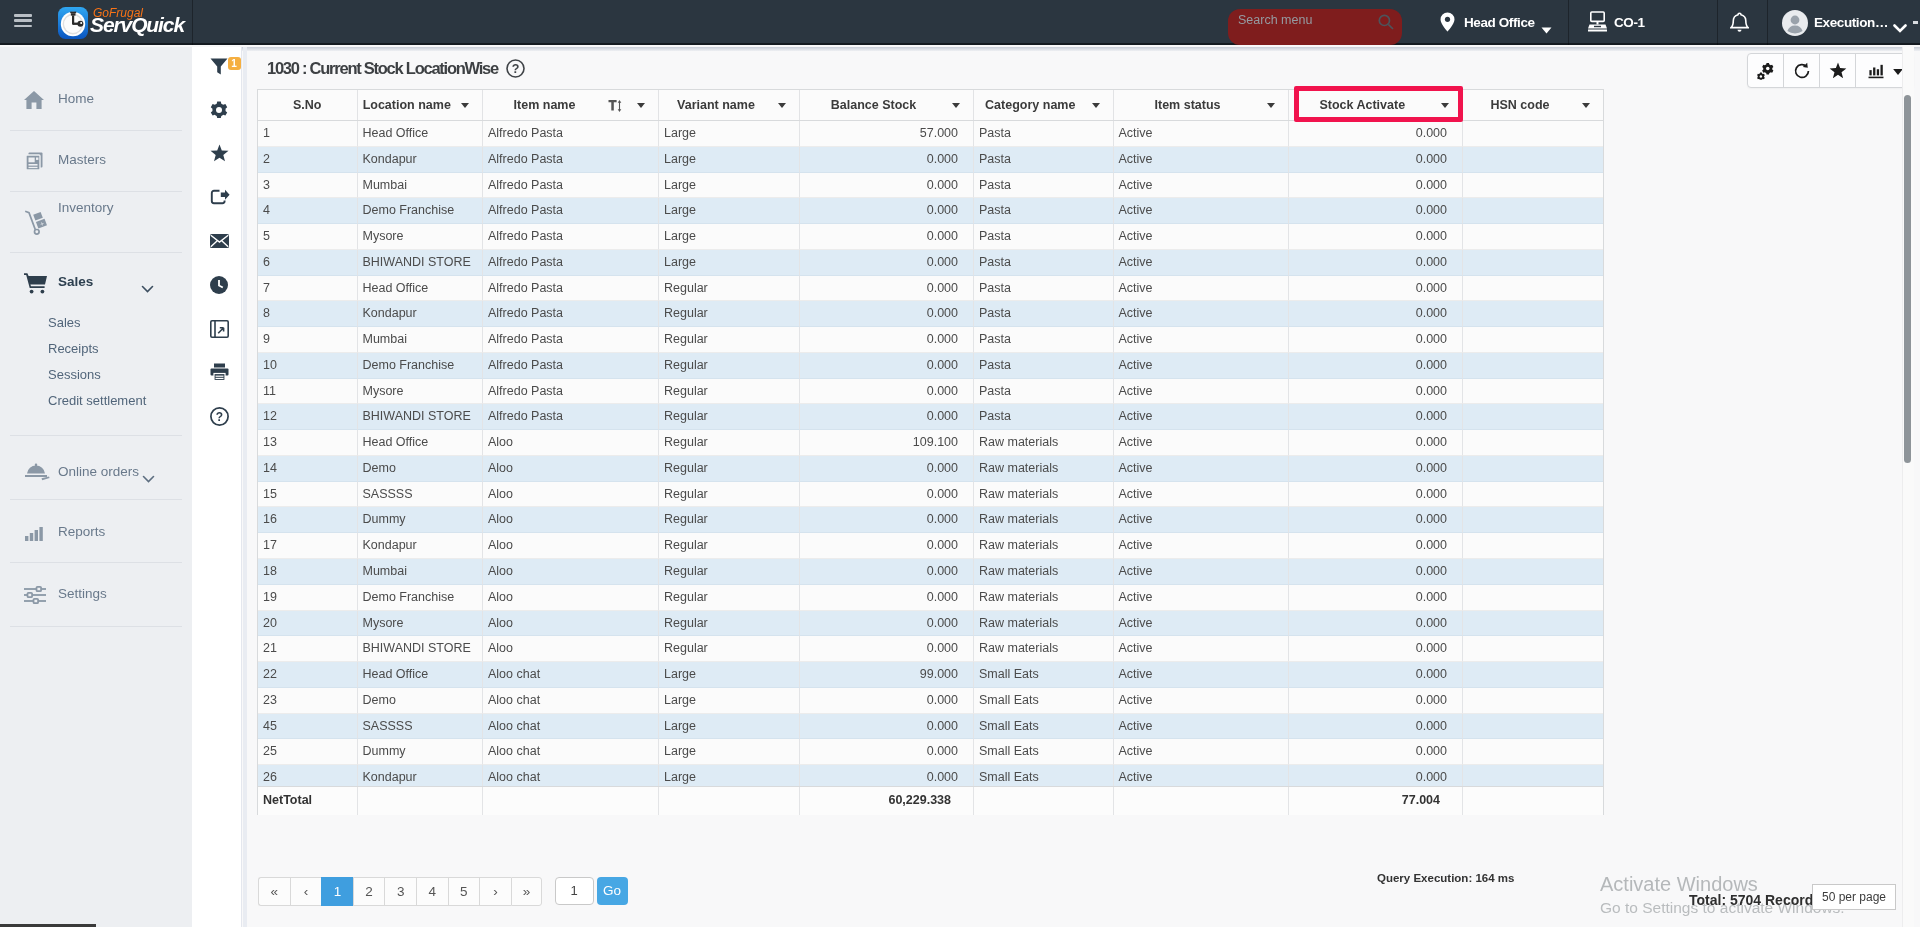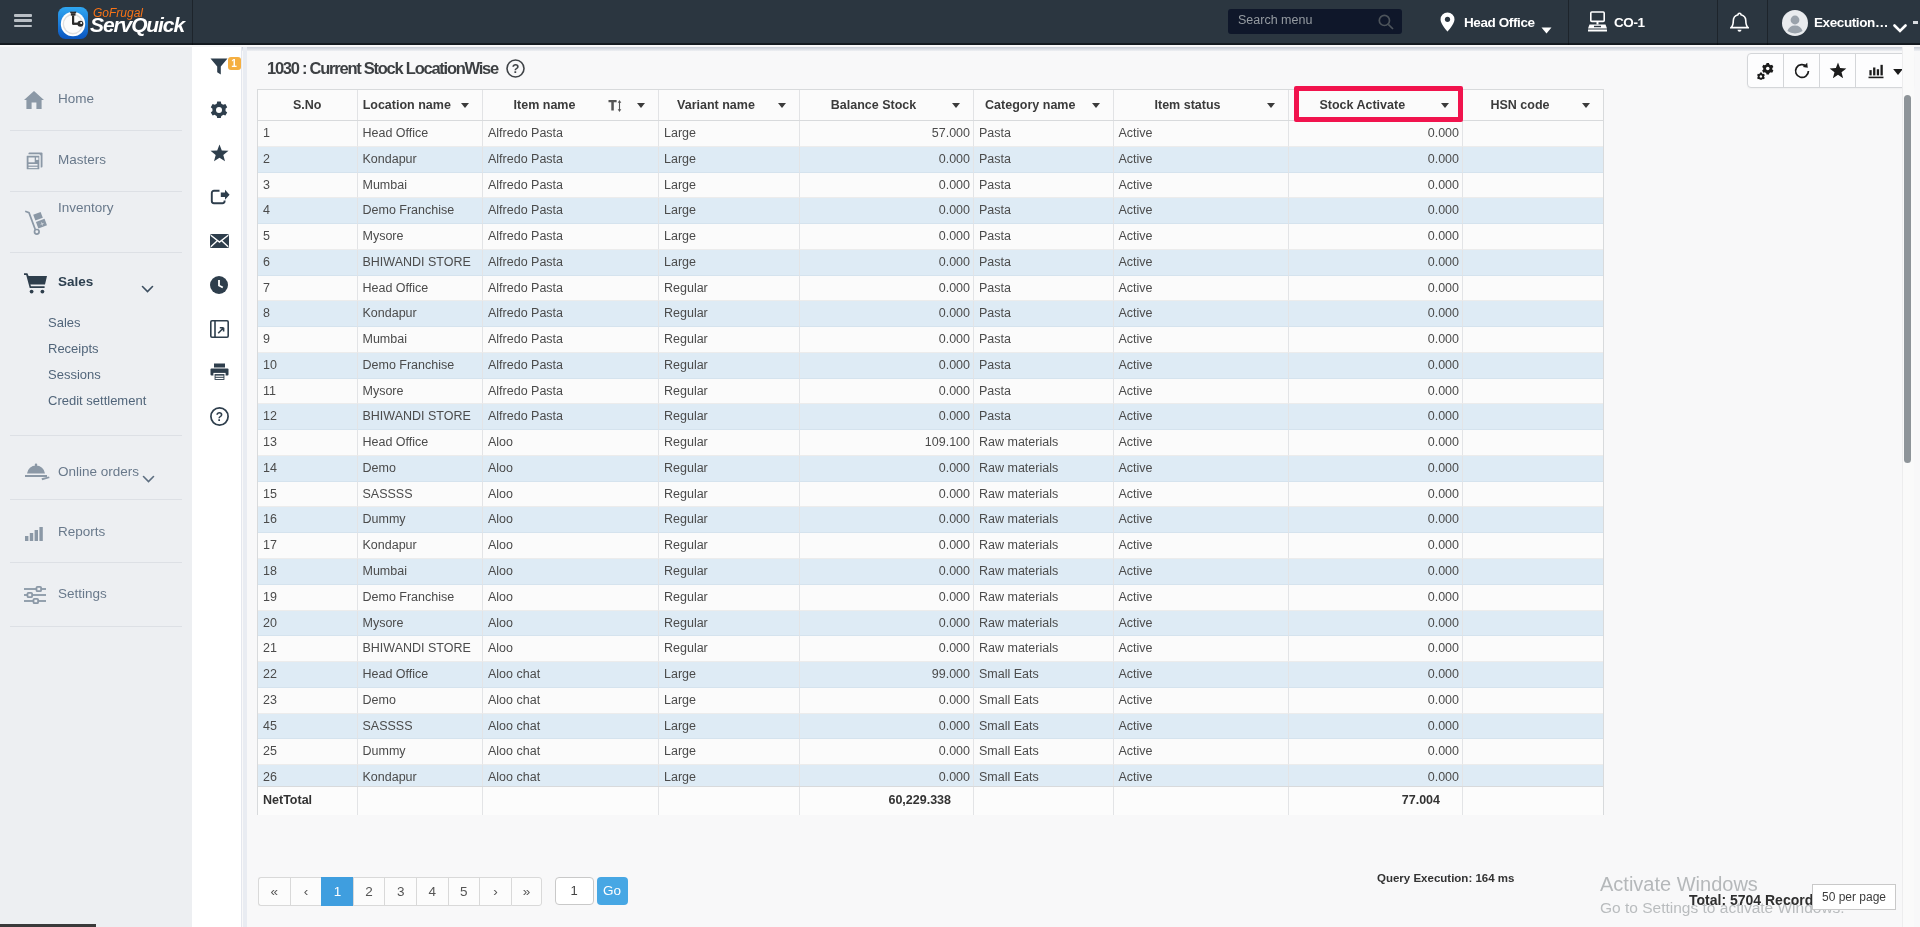--- a/index.html
+++ b/index.html
@@ -33,21 +33,21 @@
 .hc{position:relative;height:30px;border-right:1px solid #e2e3e5;font-size:12.5px;font-weight:700;color:#3b3b3b;display:flex;align-items:center;justify-content:center}
 .hc:last-child{border-right:none}
 .hc .lb{padding-right:26px}
 .hc.c0 .lb{padding-right:0}
 .car{position:absolute;right:13px;top:13px;width:0;height:0;border-left:4.5px solid transparent;border-right:4.5px solid transparent;border-top:5.5px solid #3b3b3b}
 #tbody{height:665px;overflow:hidden}
 .tr .td{height:25.77px;border-right:1px solid #e3e4e6;border-bottom:1px solid #ececec;font-size:12.5px;color:#4b4b4b;line-height:25px;padding-left:5px;white-space:nowrap;overflow:hidden}
 .tr .td:last-child{border-right:none}
 .re .td{background:#deebf5;border-bottom:1px solid #d5e3ee}
 .ro .td{background:#fbfbfb}
-.td.num{text-align:right;padding-right:3px;padding-left:0}
+.td.num{text-align:right;padding-right:15px;padding-left:0}
 .c0{width:99.5px}.c1{width:125.5px}.c2{width:176px}.c3{width:141px}.c4{width:174px}.c5{width:139.5px}.c6{width:175px}.c7{width:174.5px}.c8{width:140px}
 #ntr{display:flex;width:1345px;border-top:1px solid #d8dadc}
 #ntr .td{height:28px;line-height:27px;font-weight:700;color:#333;border-bottom:none;background:#fcfcfc;font-size:12.5px;border-right:1px solid #e3e4e6;padding-left:5px}
 #ntr .td:last-child{border-right:none}
 #ntr .num{text-align:right;padding-right:22px;padding-left:0}
 #redbox{position:absolute;left:1294px;top:86px;width:169px;height:36px;border:5px solid #f1134d;border-radius:2px;z-index:5}
 
 #sbtrack{position:absolute;left:1902px;top:47px;width:12px;height:880px;background:#fafafa;border-left:1px solid #ededee}
 #sbthumb{position:absolute;left:1903.5px;top:95px;width:7px;height:368px;background:#8e9499;border-radius:4px}
 
@@ -85,21 +85,21 @@
           <rect x="14" y="8.4" width="2.2" height="9"></rect>
           <rect x="14.6" y="15.6" width="7" height="2.3"></rect>
           <circle cx="22.4" cy="16.8" r="3"></circle>
         </g>
         <circle cx="23.2" cy="16" r="1" fill="#fff"></circle>
       </svg></div>
 <div class="abs" style="left:93px;top:3px;"><span style="color:#f97316;font-size:12px;font-style:italic">GoFrugal</span></div>
 <div class="abs" style="left:90px;top:13px;"><span style="color:#fff;font-size:21px;font-weight:700;font-style:italic;letter-spacing:-1.1px">ServQuick</span></div>
 <div class="tdvd" style="left:191.5px"></div>
 <div class="abs" style="left:1228px;top:9px;">
-      <div style="width:174px;height:25px;background:#0f172a;border-radius:3px;position:relative">
+      <div style="width:174px;height:36px;background:#7f1d1d;border-radius:12px;position:relative">
         <span style="position:absolute;left:10px;top:4px;font-size:12.5px;color:#959ba1">Search menu</span>
         <span style="position:absolute;right:8px;top:5px"><svg width="16" height="16" viewBox="0 0 16 16" style="">
             <circle cx="6.4" cy="6.4" r="5.1" fill="none" stroke="#4d545b" stroke-width="1.7"></circle>
             <line x1="10.3" y1="10.3" x2="15" y2="15" stroke="#4d545b" stroke-width="1.7"></line>
           </svg></span>
       </div>
     </div>
 <div class="abs" style="left:1440px;top:12px;"><svg width="15" height="20" viewBox="0 0 15 20" style="">
         <path d="M7.5 0.5 A7 7 0 0 1 14.5 7.5 C14.5 12 7.5 19.5 7.5 19.5 C7.5 19.5 0.5 12 0.5 7.5 A7 7 0 0 1 7.5 0.5 Z" fill="#fff"></path>
         <circle cx="7.5" cy="7.3" r="2.6" fill="#2b3640"></circle>

